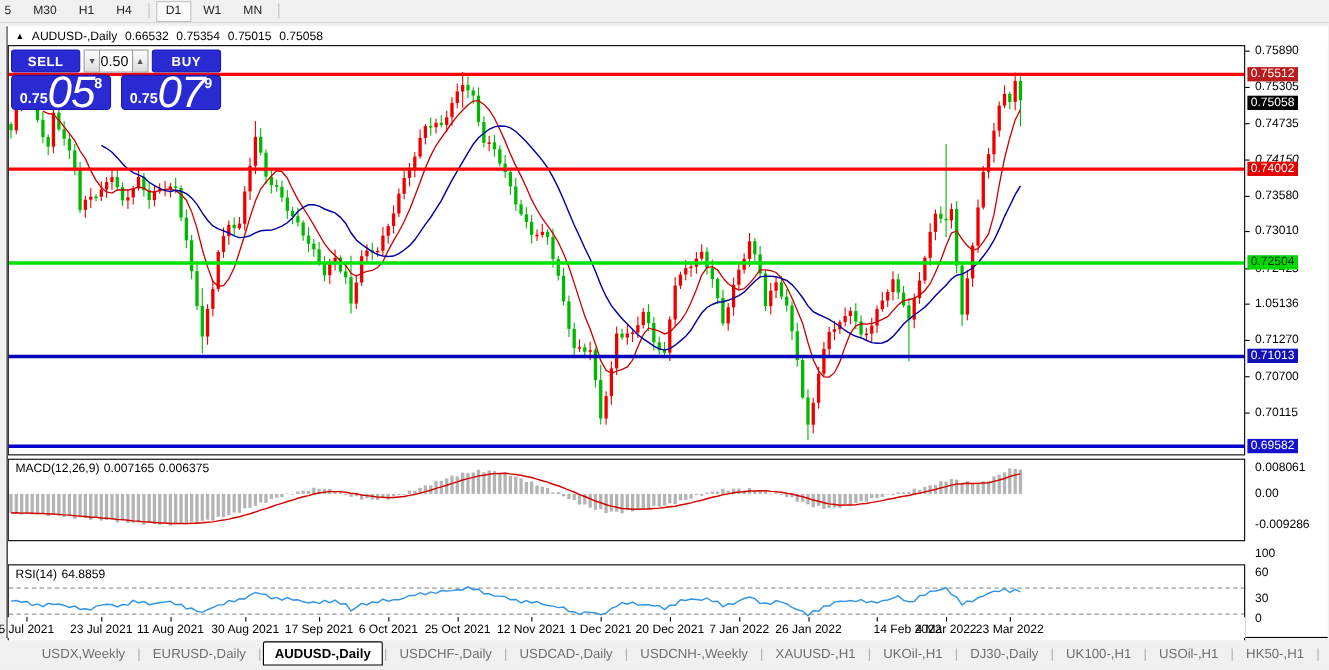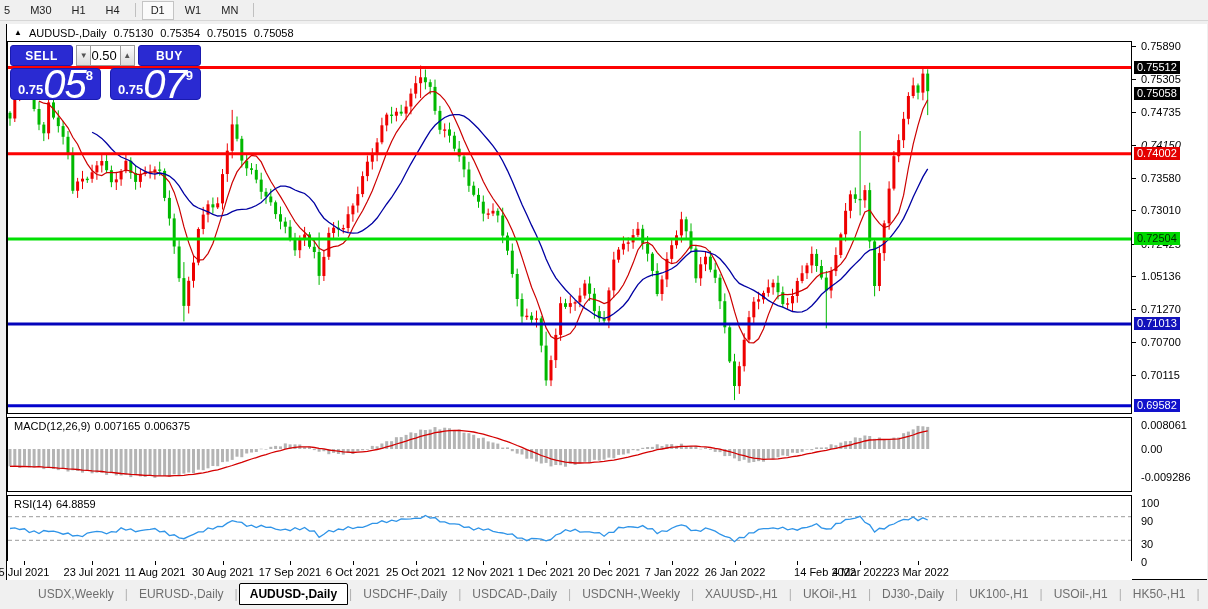--- a/index.html
+++ b/index.html
@@ -15,21 +15,21 @@
 
   
   .chart-window{position:absolute;left:6px;top:24px;width:1201px;height:556px;background:#ffffff;
     border-left:1px solid #000;border-bottom:1px solid #000;box-sizing:border-box;}
   .ohlc-strip{position:absolute;left:0;top:0;width:100%;height:17px;background:#fff;
     font-size:11px;color:#000;display:flex;align-items:center;gap:7px;padding-left:7px;box-sizing:border-box;}
   .ohlc-strip .arrow{font-size:8px;}
   .pane{position:absolute;left:0;border:1px solid #000;background:#fff;box-sizing:border-box;}
   .pane-main{top:17px;height:373px;width:1125px;}
   .pane-macd{top:393px;height:75px;width:1125px;}
-  .pane-rsi{top:471px;height:72px;width:1125px;}
+  .pane-rsi{top:489px;height:72px;width:1125px;}
   .pane svg{display:block;}
   .ind-header{position:absolute;left:6px;top:2px;font-size:11px;color:#000;z-index:3;background:transparent;white-space:nowrap;}
   .ind-header span{margin-right:4px;}
 
   
   .price-axis-label{position:absolute;left:1134px;font-size:11px;color:#000;white-space:nowrap;}
   .axis-tick{position:absolute;left:1125px;width:4px;height:1px;background:#000;}
   .price-badge{position:absolute;left:1127px;font-size:11px;padding:0 3px;line-height:13px;white-space:nowrap;}
   .date-axis{position:absolute;left:0;top:537px;width:1125px;height:19px;background:#fff;}
   .date-label{position:absolute;top:5px;width:80px;text-align:center;font-size:11px;color:#000;white-space:nowrap;}
@@ -77,21 +77,21 @@
       <div class="tf-item active" style="">D1</div>
       <div class="tf-item" style="">W1</div>
       <div class="tf-item" style="">MN</div>
       <div class="tf-sep" style=""></div>
     </div>
 
   <div class="chart-window">
     <div class="ohlc-strip">
       <span class="arrow">▲</span>
       <span>AUDUSD-,Daily</span>
-      <span>0.75130</span>
+      <span>0.66532</span>
       <span>0.75354</span>
       <span>0.75015</span>
       <span>0.75058</span>
     </div>
 
     <div class="pane pane-main" id="paneMain">
         <svg width="1123" height="371" viewBox="0 0 1123 371">
           <line x1="2.0" y1="69.2" x2="2.0" y2="83.8" stroke="#00b800" stroke-width="1"></line>
           <rect x="0.5" y="70.8" width="3" height="5.7" fill="#00b800"></rect>
           <line x1="6.8" y1="46.7" x2="6.8" y2="80.0" stroke="#ee0000" stroke-width="1"></line>
@@ -743,31 +743,31 @@
         <div class="axis-tick" style="top:220px;"></div>
         <div class="price-axis-label" style="top:214px;">0.72425</div>
         <div class="axis-tick" style="top:252px;"></div>
         <div class="price-axis-label" style="top:246px;">1.05136</div>
         <div class="axis-tick" style="top:285px;"></div>
         <div class="price-axis-label" style="top:279px;">0.71270</div>
         <div class="axis-tick" style="top:318px;"></div>
         <div class="price-axis-label" style="top:312px;">0.70700</div>
         <div class="axis-tick" style="top:351px;"></div>
         <div class="price-axis-label" style="top:345px;">0.70115</div>
-        <div class="price-badge" style="top:37px;background:#000000;color:#ffffff;">0.75512</div>
+        <div class="price-badge" style="top:37px;background:#b91c1c;color:#ffffff;">0.75512</div>
         <div class="price-badge" style="top:63px;background:#000000;color:#ffffff;">0.75058</div>
         <div class="price-badge" style="top:123px;background:#e40000;color:#ffffff;">0.74002</div>
         <div class="price-badge" style="top:208px;background:#00d800;color:#002a00;">0.72504</div>
         <div class="price-badge" style="top:293px;background:#1212bb;color:#ffffff;">0.71013</div>
         <div class="price-badge" style="top:375px;background:#1212cc;color:#ffffff;">0.69582</div>
         <div class="price-axis-label" style="top:395px;">0.008061</div>
         <div class="price-axis-label" style="top:419px;">0.00</div>
         <div class="price-axis-label" style="top:447px;">-0.009286</div>
         <div class="price-axis-label" style="top:473px;">100</div>
-        <div class="price-axis-label" style="top:491px;">90</div>
+        <div class="price-axis-label" style="top:491px;">60</div>
         <div class="price-axis-label" style="top:514px;">30</div>
         <div class="price-axis-label" style="top:532px;">0</div>
       </div>
   </div>
 
   <div class="trade-panel">
     <div class="tp-row">
       <div class="tp-btn sell">SELL</div>
       <div class="tp-spinner">
         <div class="spin-btn">

